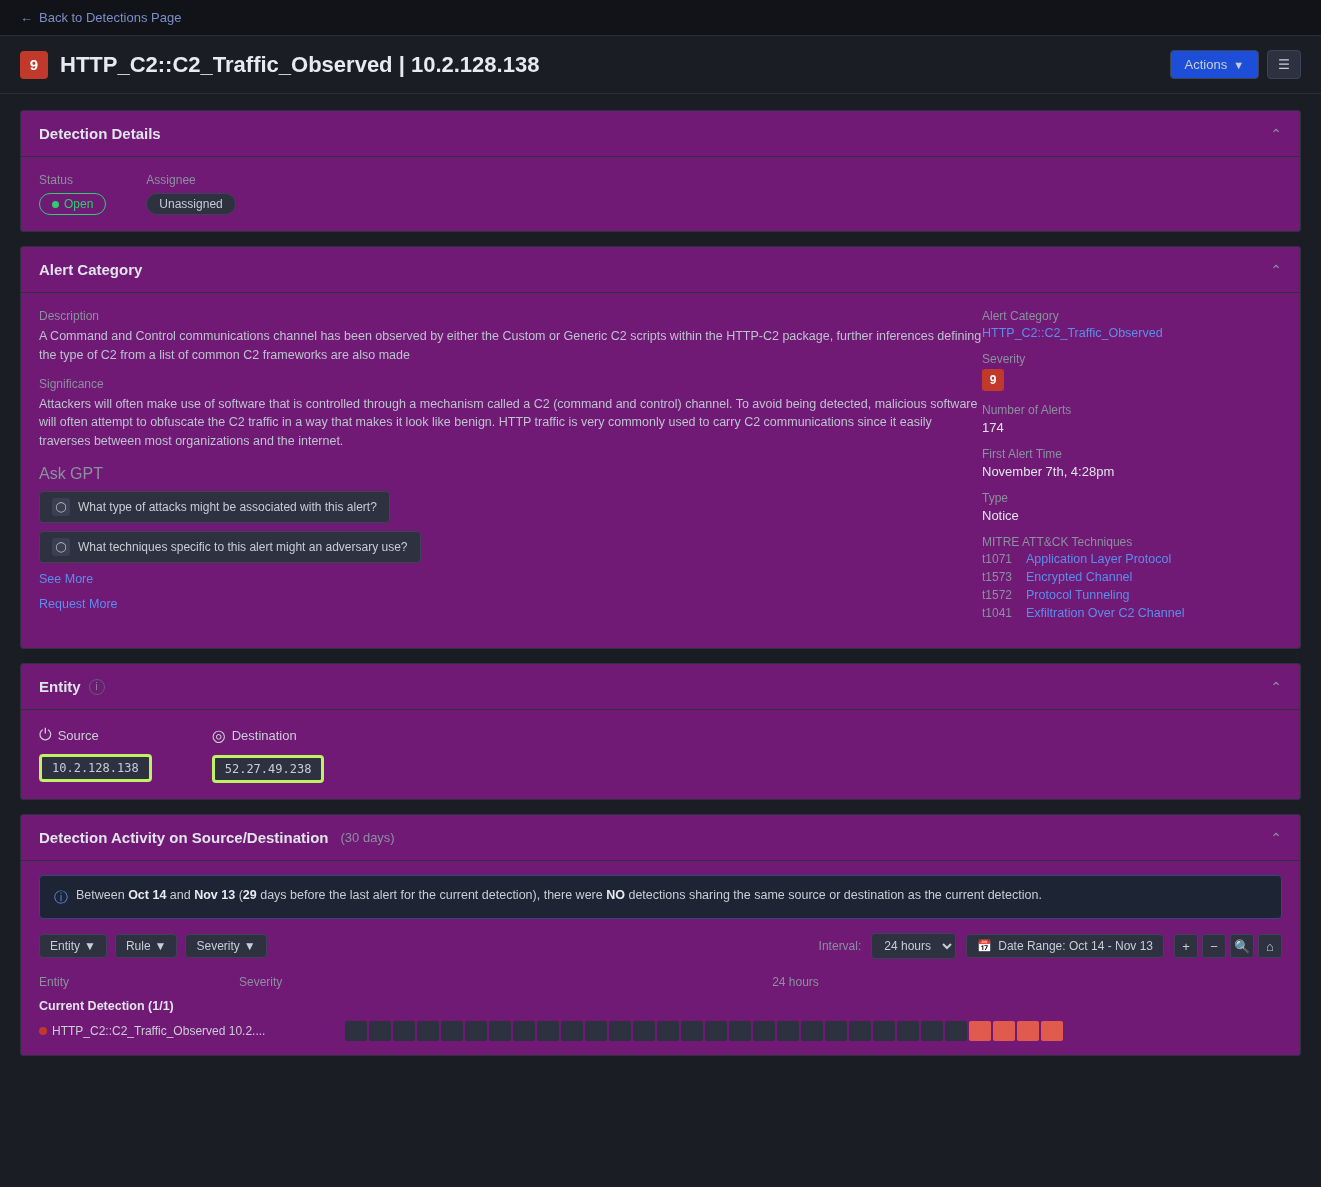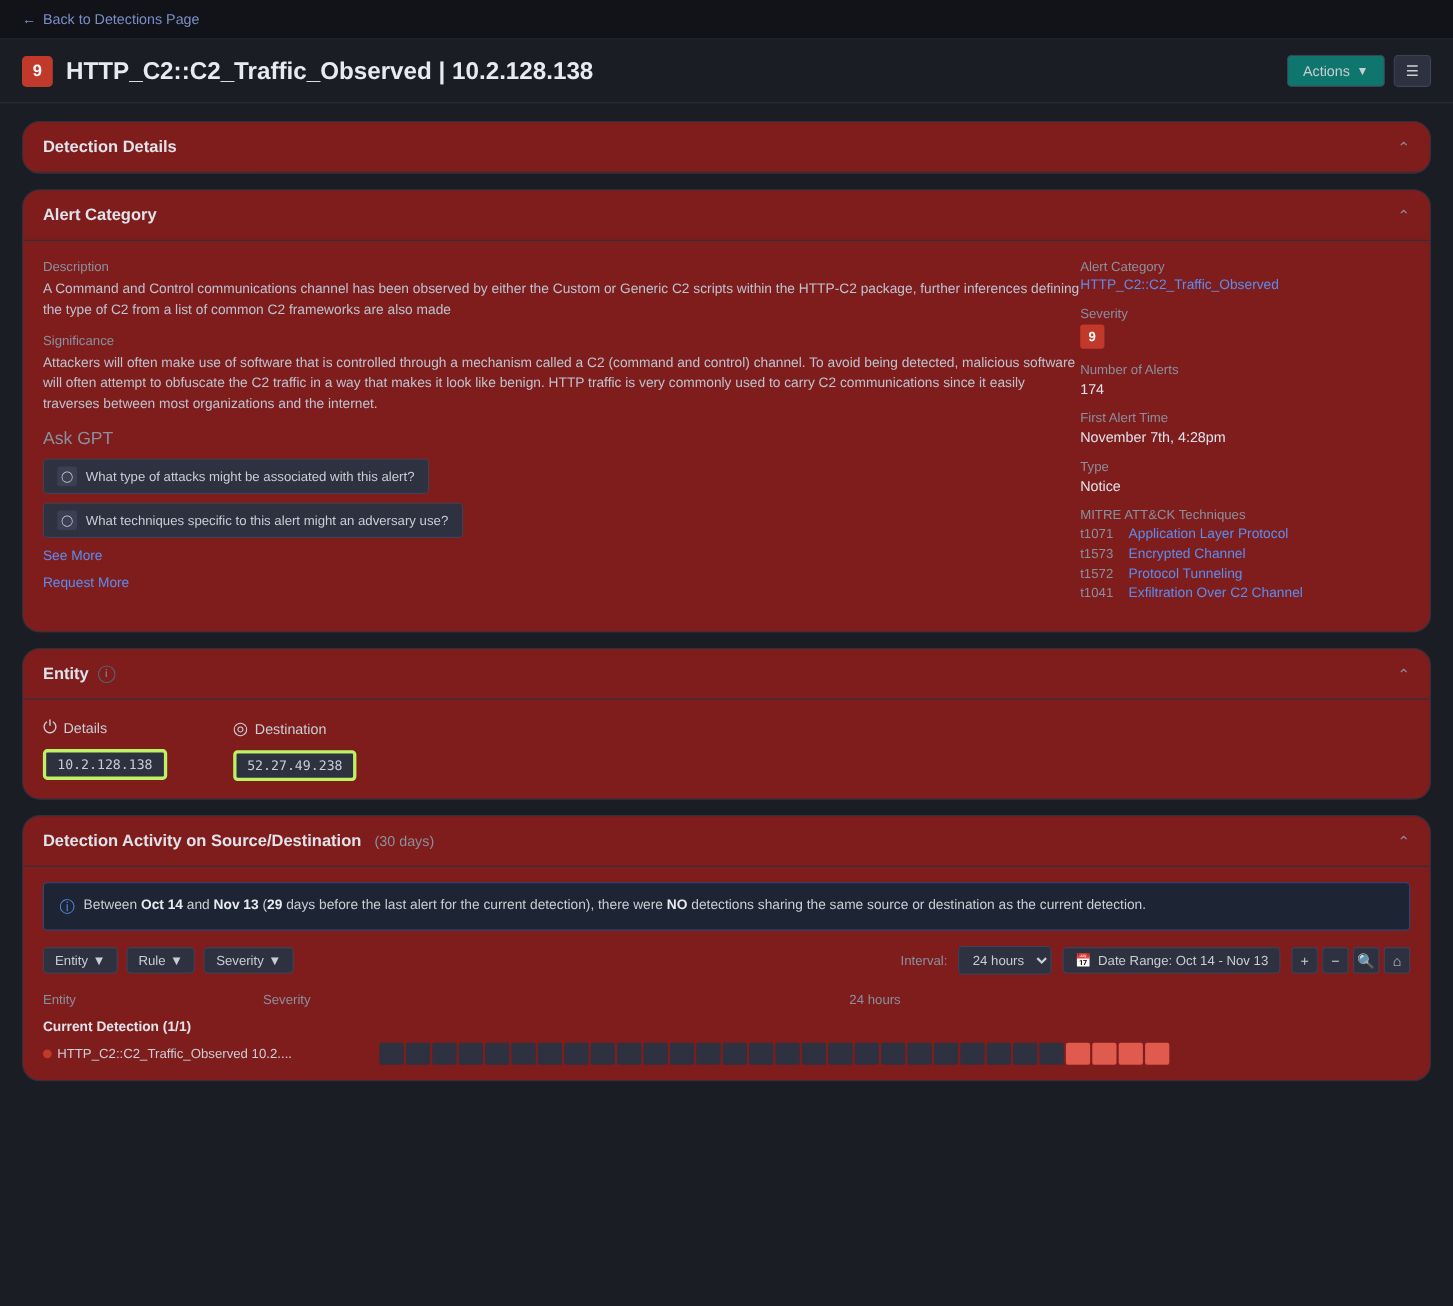--- a/index.html
+++ b/index.html
@@ -56,21 +56,21 @@
       font-size: 22px;
       font-weight: 600;
       color: #e8eaf0;
     }
     .header-actions {
       display: flex;
       gap: 8px;
       align-items: center;
     }
     .btn-actions {
-      background: #0f766e;
+      background: #1d4ed8;
       color: #c9cdd4;
       border: 1px solid #3d4257;
       border-radius: 4px;
       padding: 6px 14px;
       cursor: pointer;
       display: flex;
       align-items: center;
       gap: 6px;
       font-size: 13px;
     }
@@ -82,23 +82,23 @@
       padding: 6px 10px;
       cursor: pointer;
     }
     .content-area {
       padding: 16px 20px;
       display: flex;
       flex-direction: column;
       gap: 14px;
     }
     .card {
-      background: #7f1d1d;
+      background: #701a75;
       border: 1px solid #2d3140;
-      border-radius: 16px;
+      border-radius: 3px;
       overflow: hidden;
     }
     .card-header {
       padding: 14px 18px;
       display: flex;
       align-items: center;
       justify-content: space-between;
       border-bottom: 1px solid #2d3140;
     }
     .card-title {
@@ -448,20 +448,35 @@
     </button>
   </div>
 </div>
 
 <div class="content-area">
 
   <div class="card">
     <div class="card-header">
       <span class="card-title">Detection Details</span>
       <span class="collapse-icon">⌃</span>
+    </div>
+    <div class="card-body">
+      <div class="detection-details-grid">
+        <div>
+          <div class="field-label">Status</div>
+          <div class="status-badge">
+            <span class="status-dot"></span>
+            <span>Open</span>
+          </div>
+        </div>
+        <div>
+          <div class="field-label">Assignee</div>
+          <div class="assignee-badge">Unassigned</div>
+        </div>
+      </div>
     </div>
   </div>
 
   <div class="card">
     <div class="card-header">
       <span class="card-title">Alert Category</span>
       <span class="collapse-icon">⌃</span>
     </div>
     <div class="card-body alert-category-body">
 
@@ -539,21 +554,21 @@
         <span class="card-title">Entity</span>
         <span class="info-circle">i</span>
       </div>
       <span class="collapse-icon">⌃</span>
     </div>
     <div class="entity-body">
       <div class="entity-grid">
         <div class="entity-col">
           <div class="entity-type-label">
             <span class="entity-icon">⏻</span>
-            <span>Details</span>
+            <span>Source</span>
           </div>
           <span class="entity-tag">10.2.128.138</span>
         </div>
         <div class="entity-col">
           <div class="entity-type-label">
             <span class="entity-icon">◎</span>
             <span>Destination</span>
           </div>
           <span class="entity-tag">52.27.49.238</span>
         </div>

